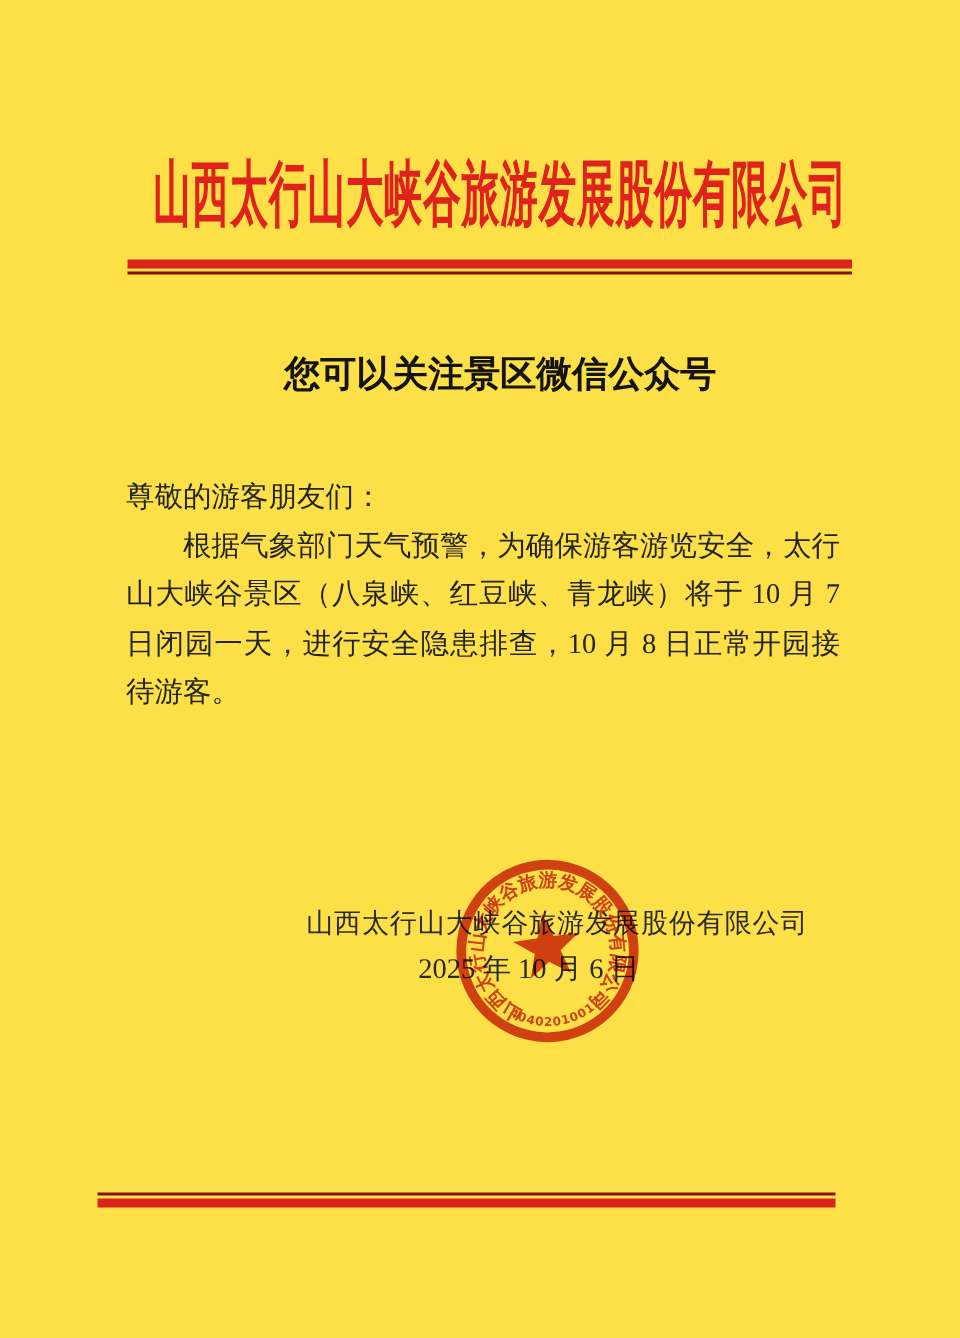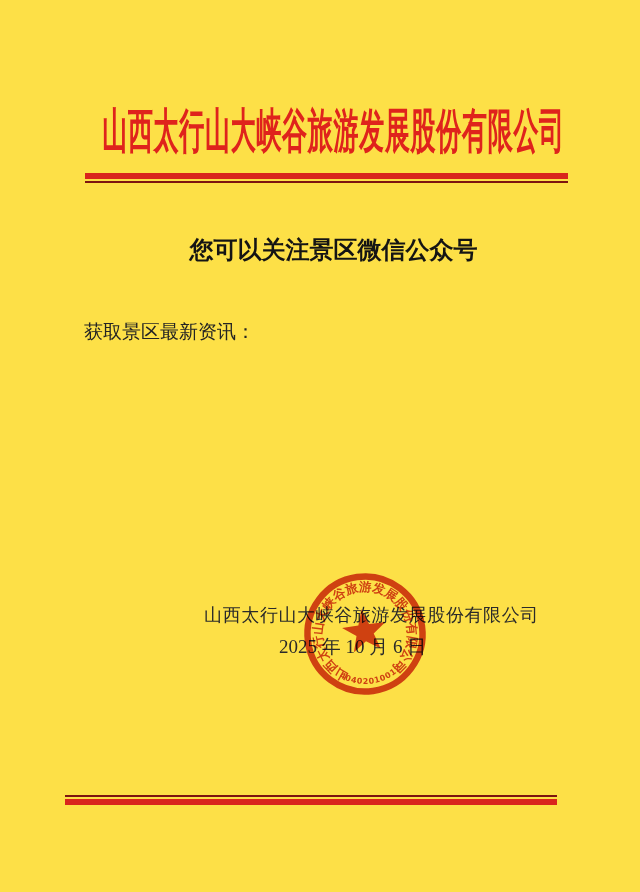--- a/index.html
+++ b/index.html
@@ -103,21 +103,22 @@
     <div class="thick"></div>
     <div class="gap"></div>
     <div class="thin"></div>
   </div>
 
   <div class="title">
     <div>您可以关注景区微信公众号</div>
   </div>
 
   <div class="body-text">
-    <p class="salutation">获取景区最新资讯：</p>
+    <p class="salutation">尊敬的游客朋友们：</p>
+    <p class="para">根据气象部门天气预警，为确保游客游览安全，太行山大峡谷景区（八泉峡、红豆峡、青龙峡）将于 10 月 7 日闭园一天，进行安全隐患排查，10 月 8 日正常开园接待游客。</p>
   </div>
 
   <div class="sig-company">山西太行山大峡谷旅游发展股份有限公司</div>
 
   <div class="sig-date">2025 年 10 月 6 日</div>
 
   <svg class="stamp" viewBox="0 0 140 140">
     <defs>
       <path id="arcTop" d="M 48.5 107.2 A 43 43 0 1 1 91.5 107.2" fill="none"></path>
       <path id="arcBottom" d="M 39.6 109.7 A 50 50 0 0 0 100.4 109.7" fill="none"></path>

